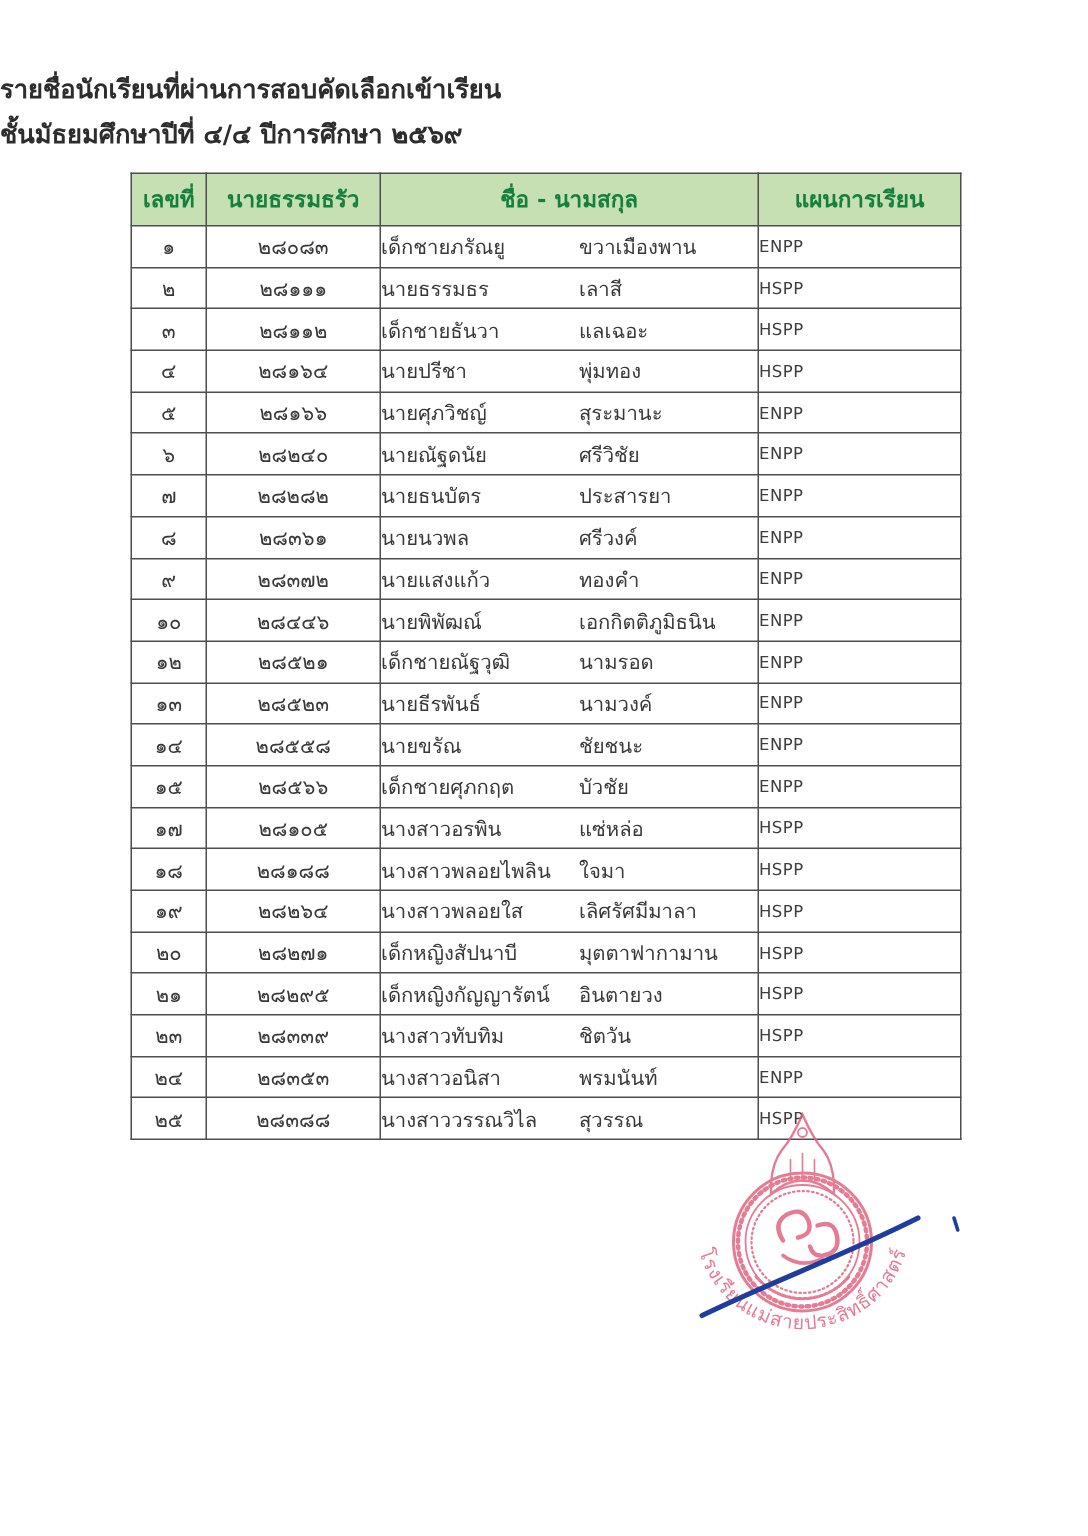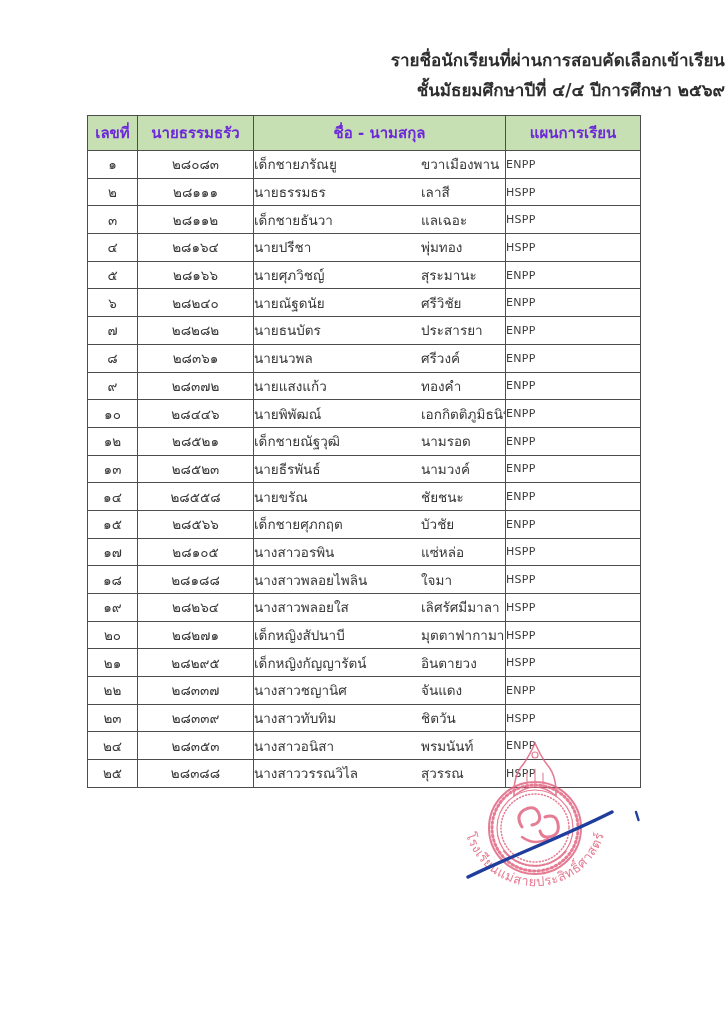--- a/index.html
+++ b/index.html
@@ -8,40 +8,40 @@
     --ink:#383838;
     --stamp:#e0607d;
     --sig:#1f3d9c;
   }
   html,body{margin:0;padding:0;background:#888;}
   .page{
     position:relative;width:725px;height:1024px;margin:0 auto;
     background:#ffffff;overflow:hidden;
     font-family:"DejaVu Sans","Liberation Sans",sans-serif;color:var(--ink);
   }
-  .titles{position:absolute;top:46px;left:0;width:725px;text-align:right;}
+  .titles{position:absolute;top:46px;left:0;width:725px;text-align:left;}
   .title-line{font-size:17px;font-weight:bold;color:#2d2d2d;line-height:1.75;}
   table.students{
     position:absolute;left:87px;top:115px;width:553px;
     border-collapse:collapse;table-layout:fixed;
   }
   table.students th,table.students td{
     border:1px solid var(--grid);padding:0;overflow:hidden;white-space:nowrap;
   }
   thead tr{height:35px;}
   thead th{
-    background:var(--header-bg);font-size:15px;font-weight:bold;color:#6d28d9;
+    background:var(--header-bg);font-size:15px;font-weight:bold;color:#15803d;
     text-align:center;
   }
   tbody tr{height:27.7px;}
   tbody td{font-size:13.5px;color:var(--ink);background:#fff;}
   td.c-no,td.c-id{text-align:center;}
   td.c-name{padding-left:7px;text-align:left;}
   td.c-name .given{display:inline-block;width:132px;vertical-align:bottom;overflow:hidden;}
-  td.c-name .family{display:inline-block;vertical-align:bottom;margin-left:35px;}
+  td.c-name .family{display:inline-block;vertical-align:bottom;}
   td.c-plan{padding-left:11px;text-align:left;letter-spacing:0.3px;font-size:11px;color:#3d3d3d;}
   .col-no{width:50px;} .col-id{width:116px;} .col-name{width:252px;} .col-plan{width:135px;}
   .stamp{
     position:absolute;left:452px;top:733px;width:200px;height:190px;
     opacity:0.82;pointer-events:none;
   }
   .signature{
     position:absolute;left:440px;top:790px;width:220px;height:100px;
     pointer-events:none;
   }
@@ -180,26 +180,20 @@
           <td class="c-name"><span class="given">เด็กหญิงสัปนาบี</span><span class="family">มุตตาฟากามาน</span></td>
           <td class="c-plan">HSPP</td>
         </tr>
         <tr>
           <td class="c-no">๒๑</td>
           <td class="c-id">๒๘๒๙๕</td>
           <td class="c-name"><span class="given">เด็กหญิงกัญญารัตน์</span><span class="family">อินตายวง</span></td>
           <td class="c-plan">HSPP</td>
         </tr>
         <tr>
-          <td class="c-no">๒๒</td>
-          <td class="c-id">๒๘๓๓๗</td>
-          <td class="c-name"><span class="given">นางสาวชญานิศ</span><span class="family">จันแดง</span></td>
-          <td class="c-plan">ENPP</td>
-        </tr>
-        <tr>
           <td class="c-no">๒๓</td>
           <td class="c-id">๒๘๓๓๙</td>
           <td class="c-name"><span class="given">นางสาวทับทิม</span><span class="family">ชิตวัน</span></td>
           <td class="c-plan">HSPP</td>
         </tr>
         <tr>
           <td class="c-no">๒๔</td>
           <td class="c-id">๒๘๓๕๓</td>
           <td class="c-name"><span class="given">นางสาวอนิสา</span><span class="family">พรมนันท์</span></td>
           <td class="c-plan">ENPP</td>

